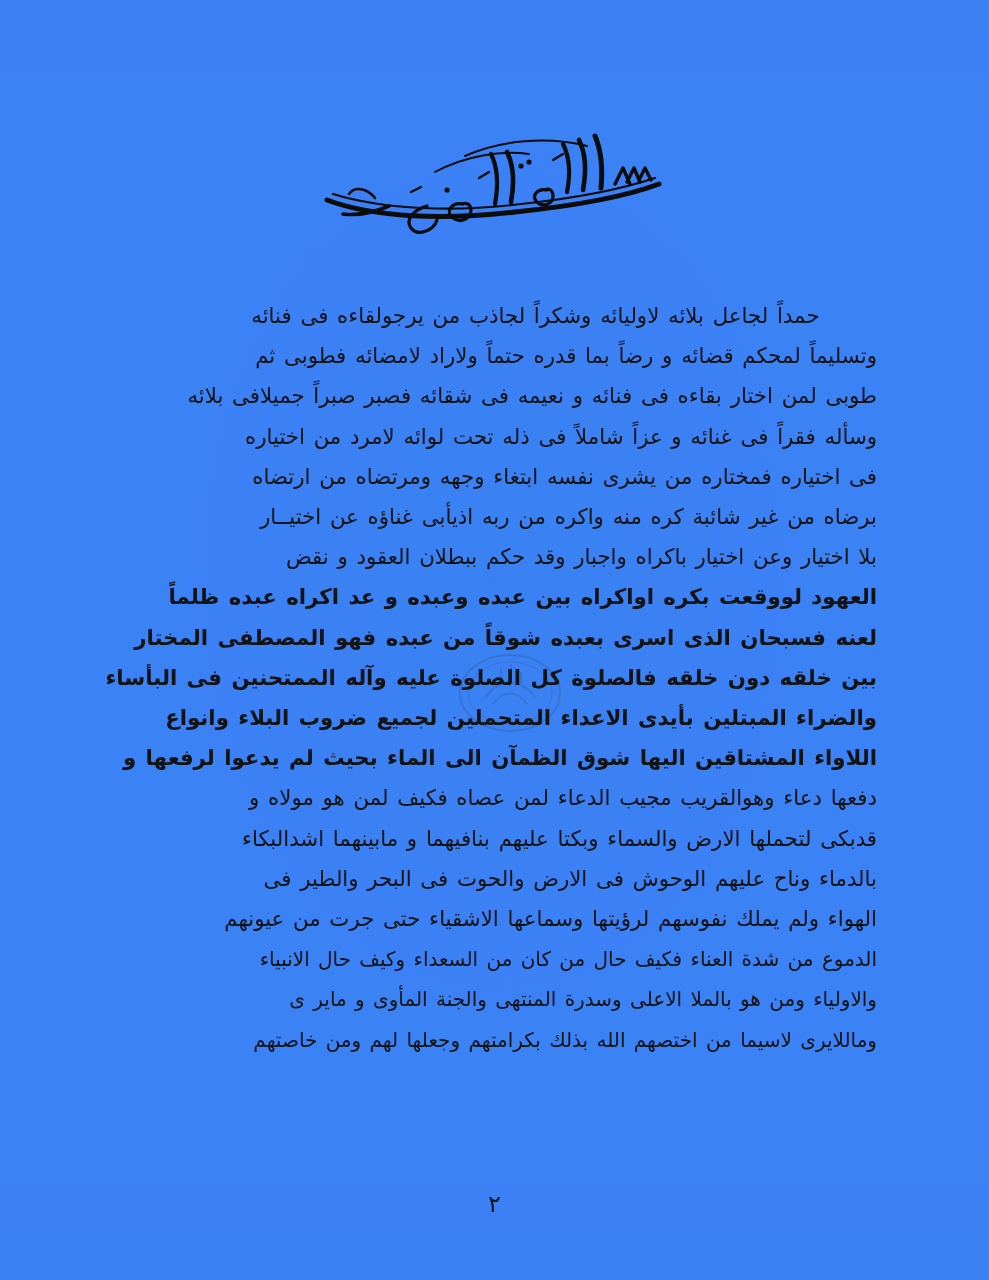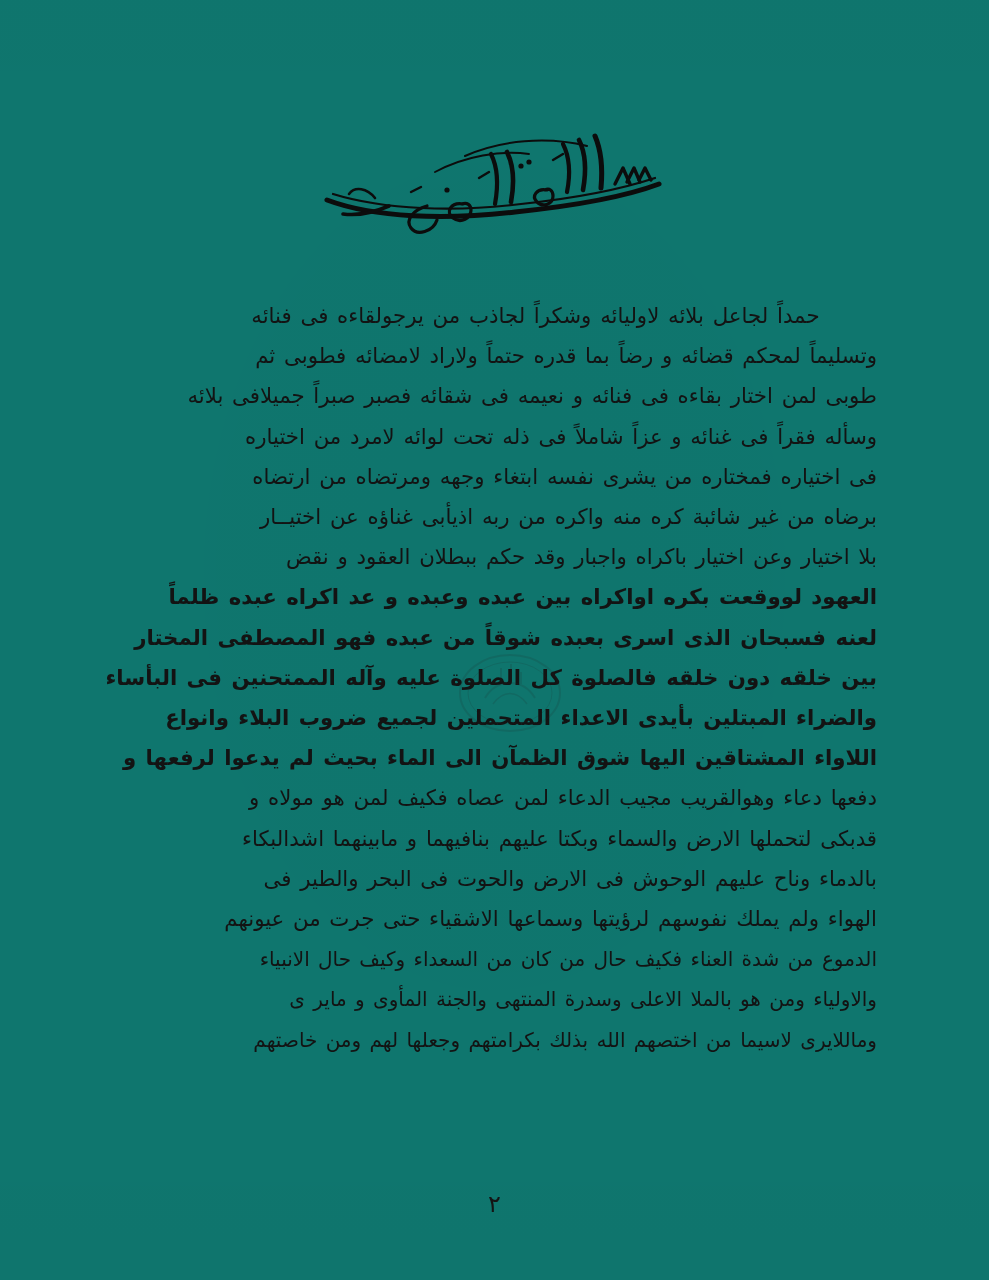--- a/index.html
+++ b/index.html
@@ -12,21 +12,21 @@
     height: 1280px;
     overflow: hidden;
     font-family: "DejaVu Sans", sans-serif;
     color: #111111;
   }
 
   .page {
     position: relative;
     width: 989px;
     height: 1280px;
-    background: #0f766e;
+    background: #3b82f6;
     box-sizing: border-box;
   }
 
   
   .page::before {
     content: "";
     position: absolute;
     inset: 0;
     background:
       radial-gradient(ellipse at 50% 45%, rgba(0,0,0,0.012) 0%, rgba(0,0,0,0) 65%),

